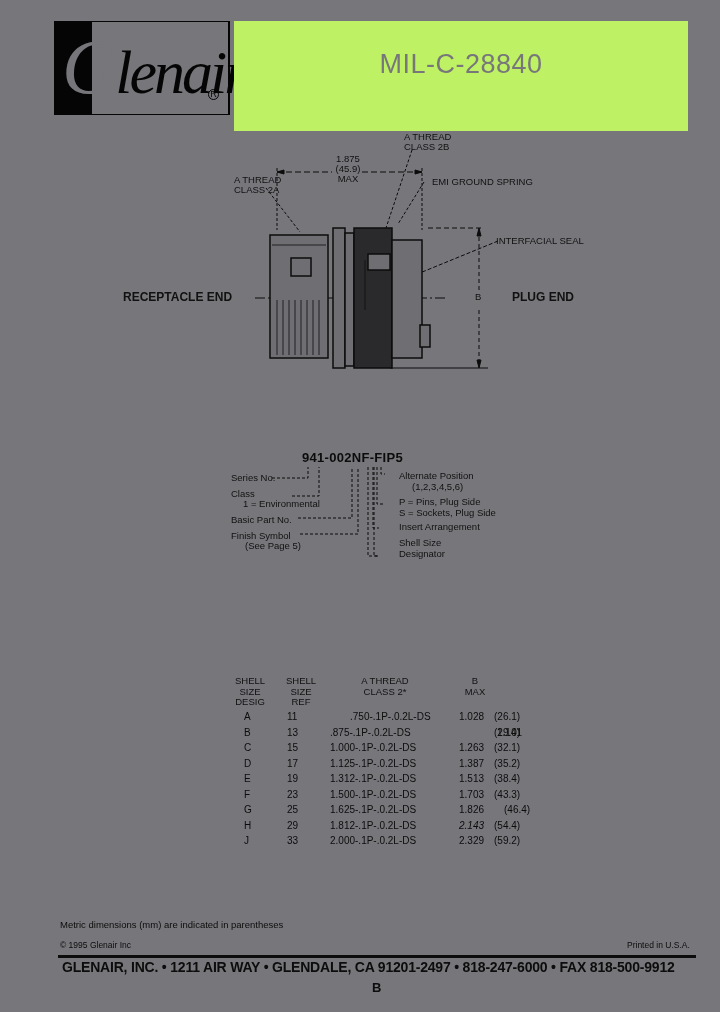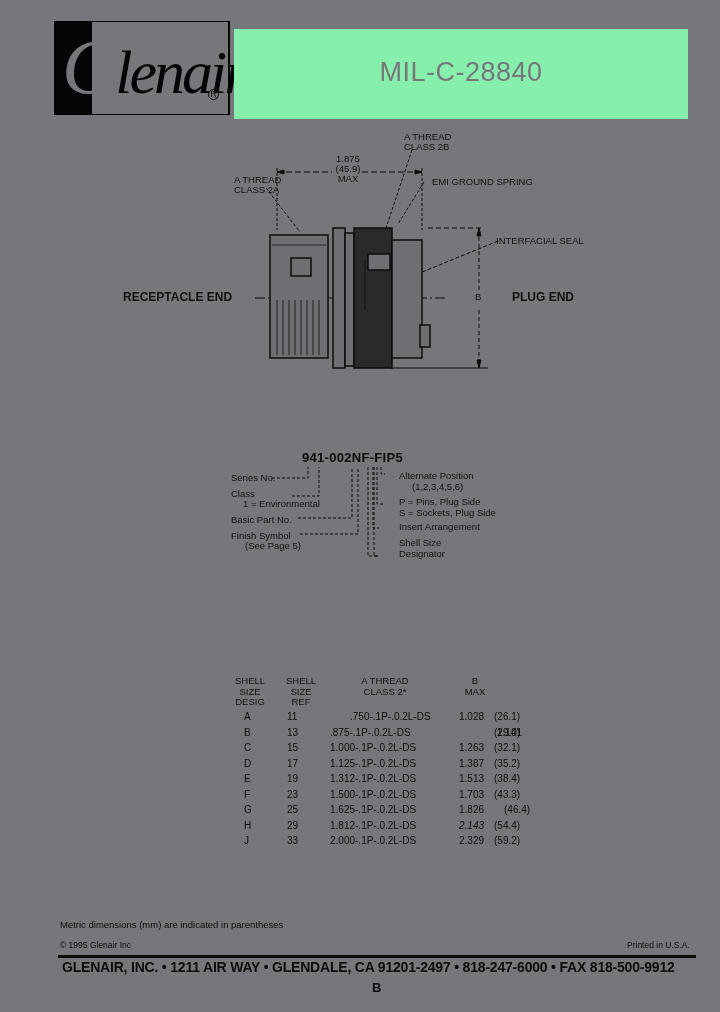--- a/index.html
+++ b/index.html
@@ -11,21 +11,21 @@
   
   #logo-box { left:54px; top:21px; width:176px; height:94px; background:#050505; }
   #logo-inner { position:absolute; left:38px; top:1px; width:136px; height:92px; background:#77767b; }
   #logo-text {
     position:absolute; left:8px; top:6px; font-family:"Liberation Serif", serif; font-style:italic;
     font-size:62px; letter-spacing:-3px; line-height:80px; white-space:nowrap;
   }
   #logo-G { color:#77767b; font-size:78px; }
   #logo-rest { color:#050505; }
   #logo-reg { position:absolute; left:154px; top:68px; font-size:9px; color:#050505; border:1px solid #050505; border-radius:50%; width:9px; height:9px; line-height:9px; text-align:center; font-style:normal; }
-  #title-box { left:234px; top:29px; width:454px; height:90px; background:#86efac; }
+  #title-box { left:234px; top:21px; width:454px; height:110px; background:#bef264; }
   #title-text { position:absolute; left:0; right:0; top:28px; text-align:center; font-size:27px; color:#77767b; letter-spacing:0.5px; }
 
   
   .lbl { position:absolute; font-size:9.5px; line-height:10px; white-space:nowrap; color:#111; }
   .lbl-big { position:absolute; font-size:12px; font-weight:bold; white-space:nowrap; color:#111; }
 
   
   #pn { left:302px; top:450px; font-size:13px; font-weight:bold; letter-spacing:0.3px; }
 
   

